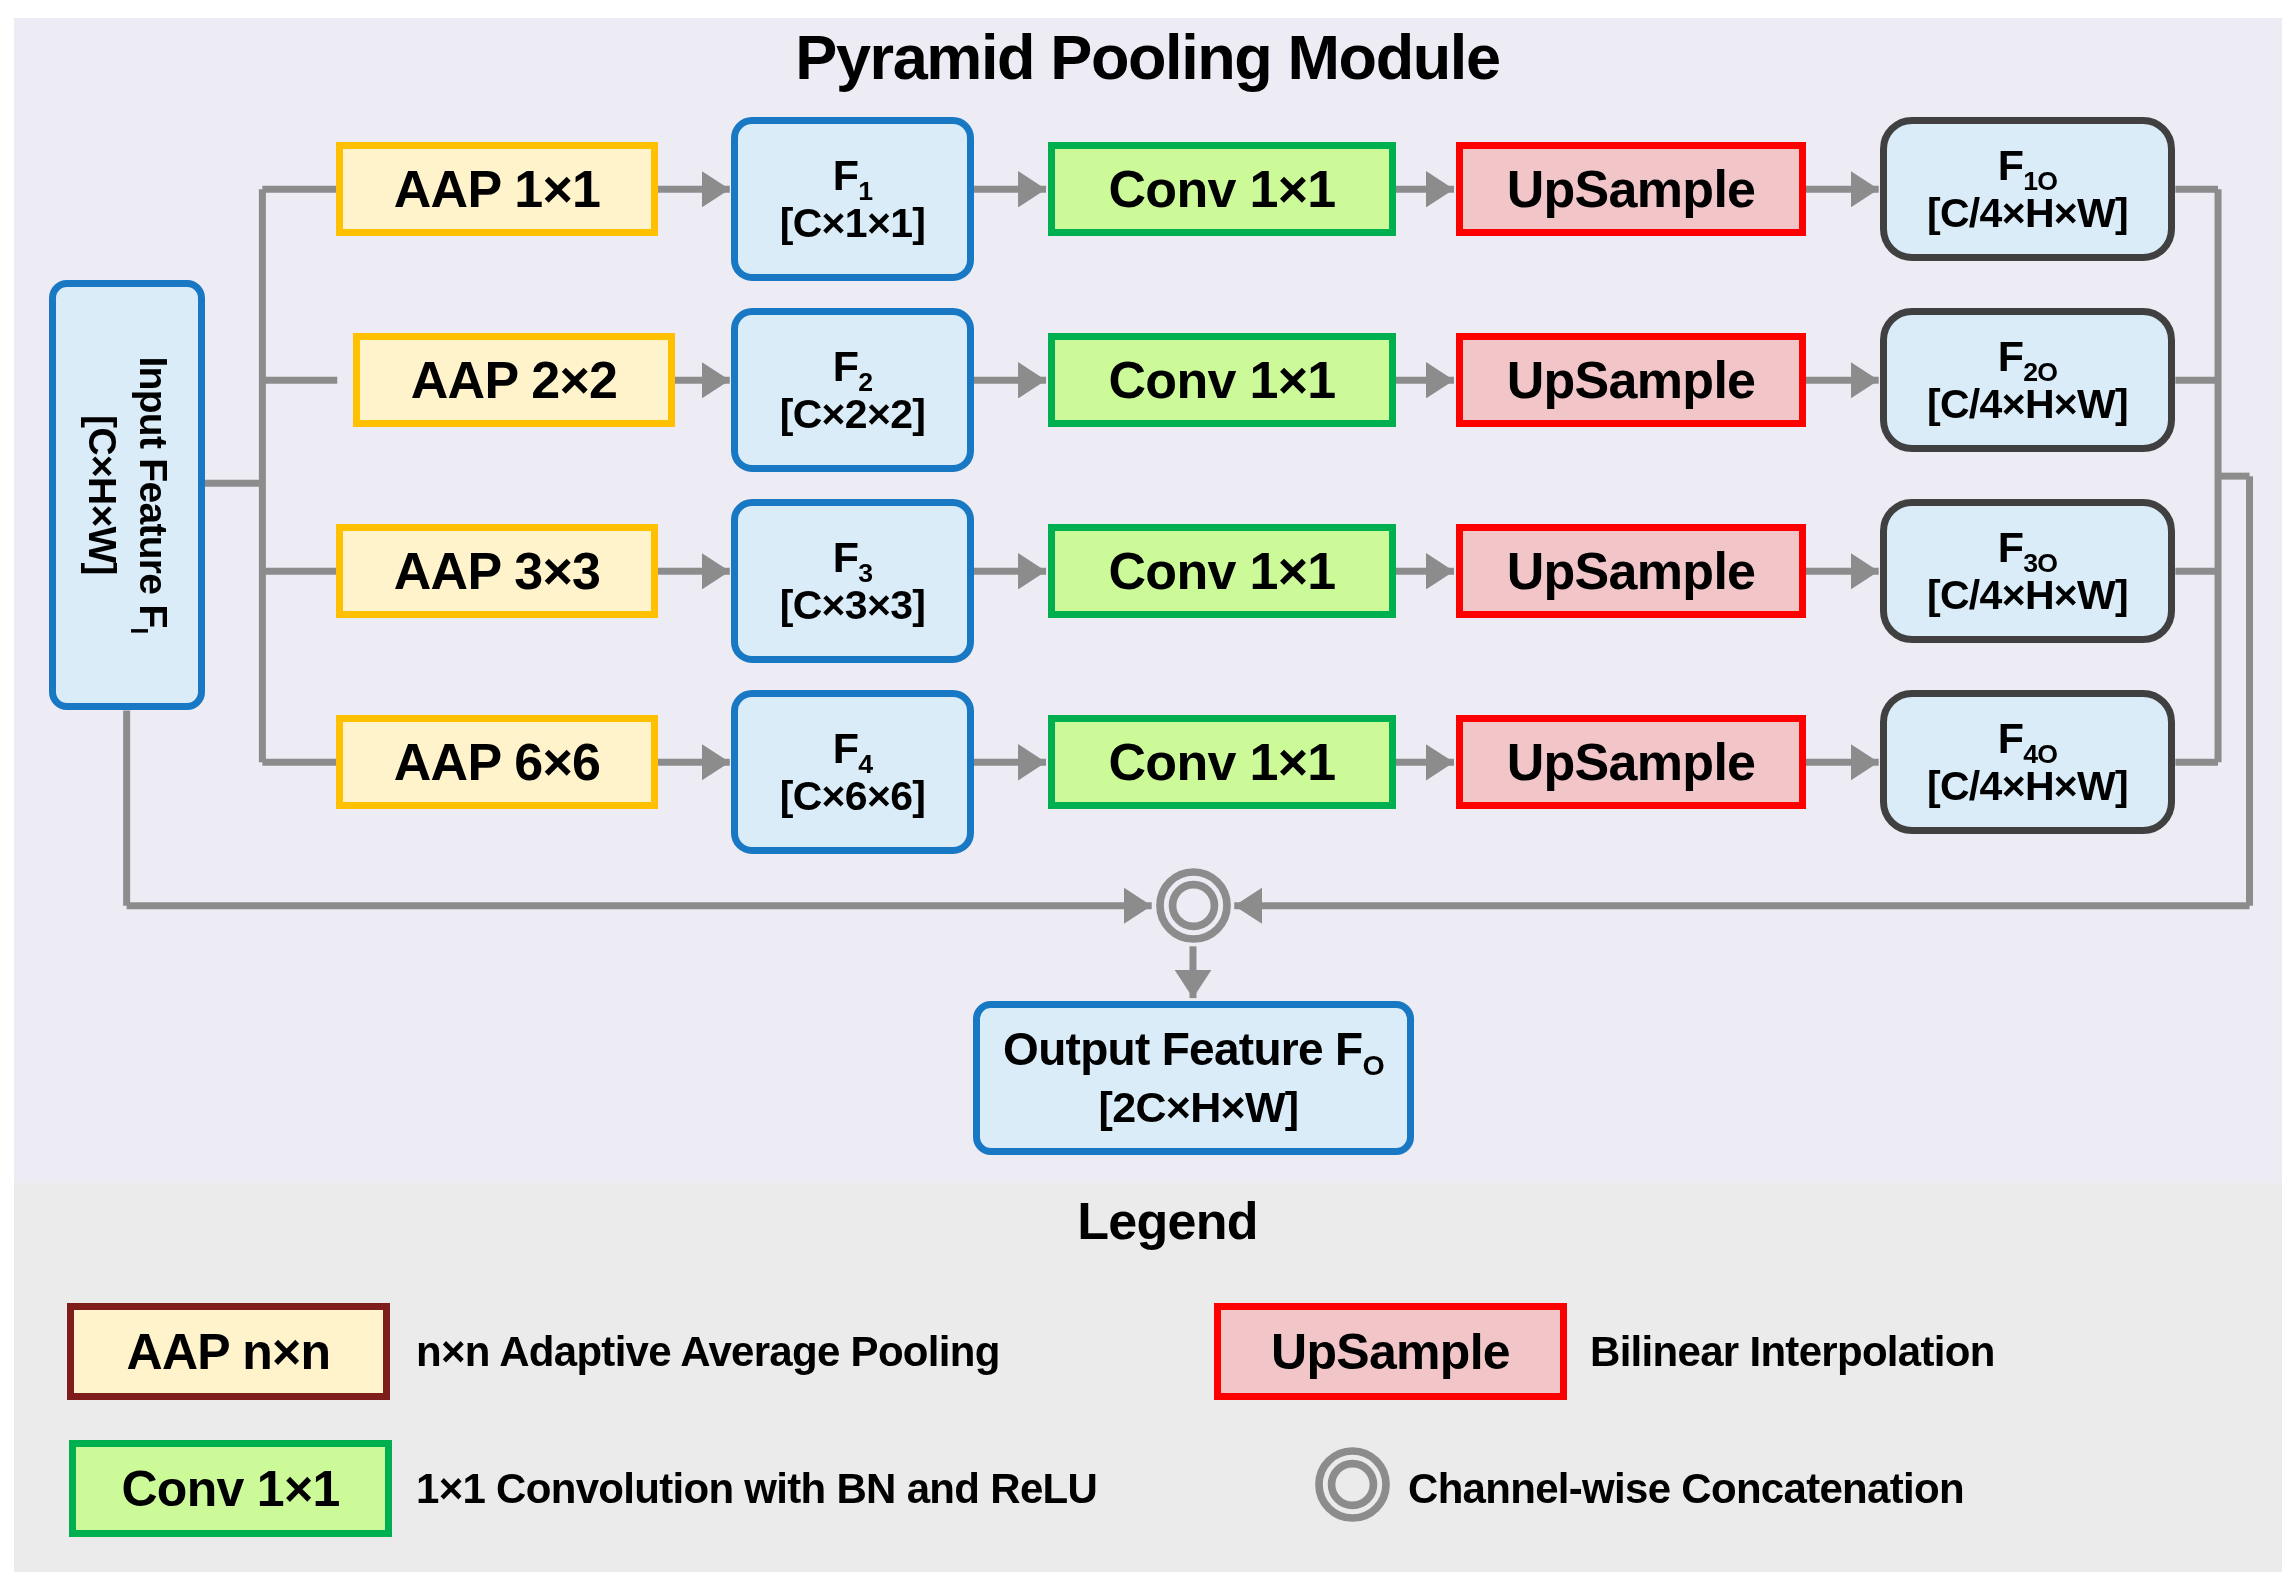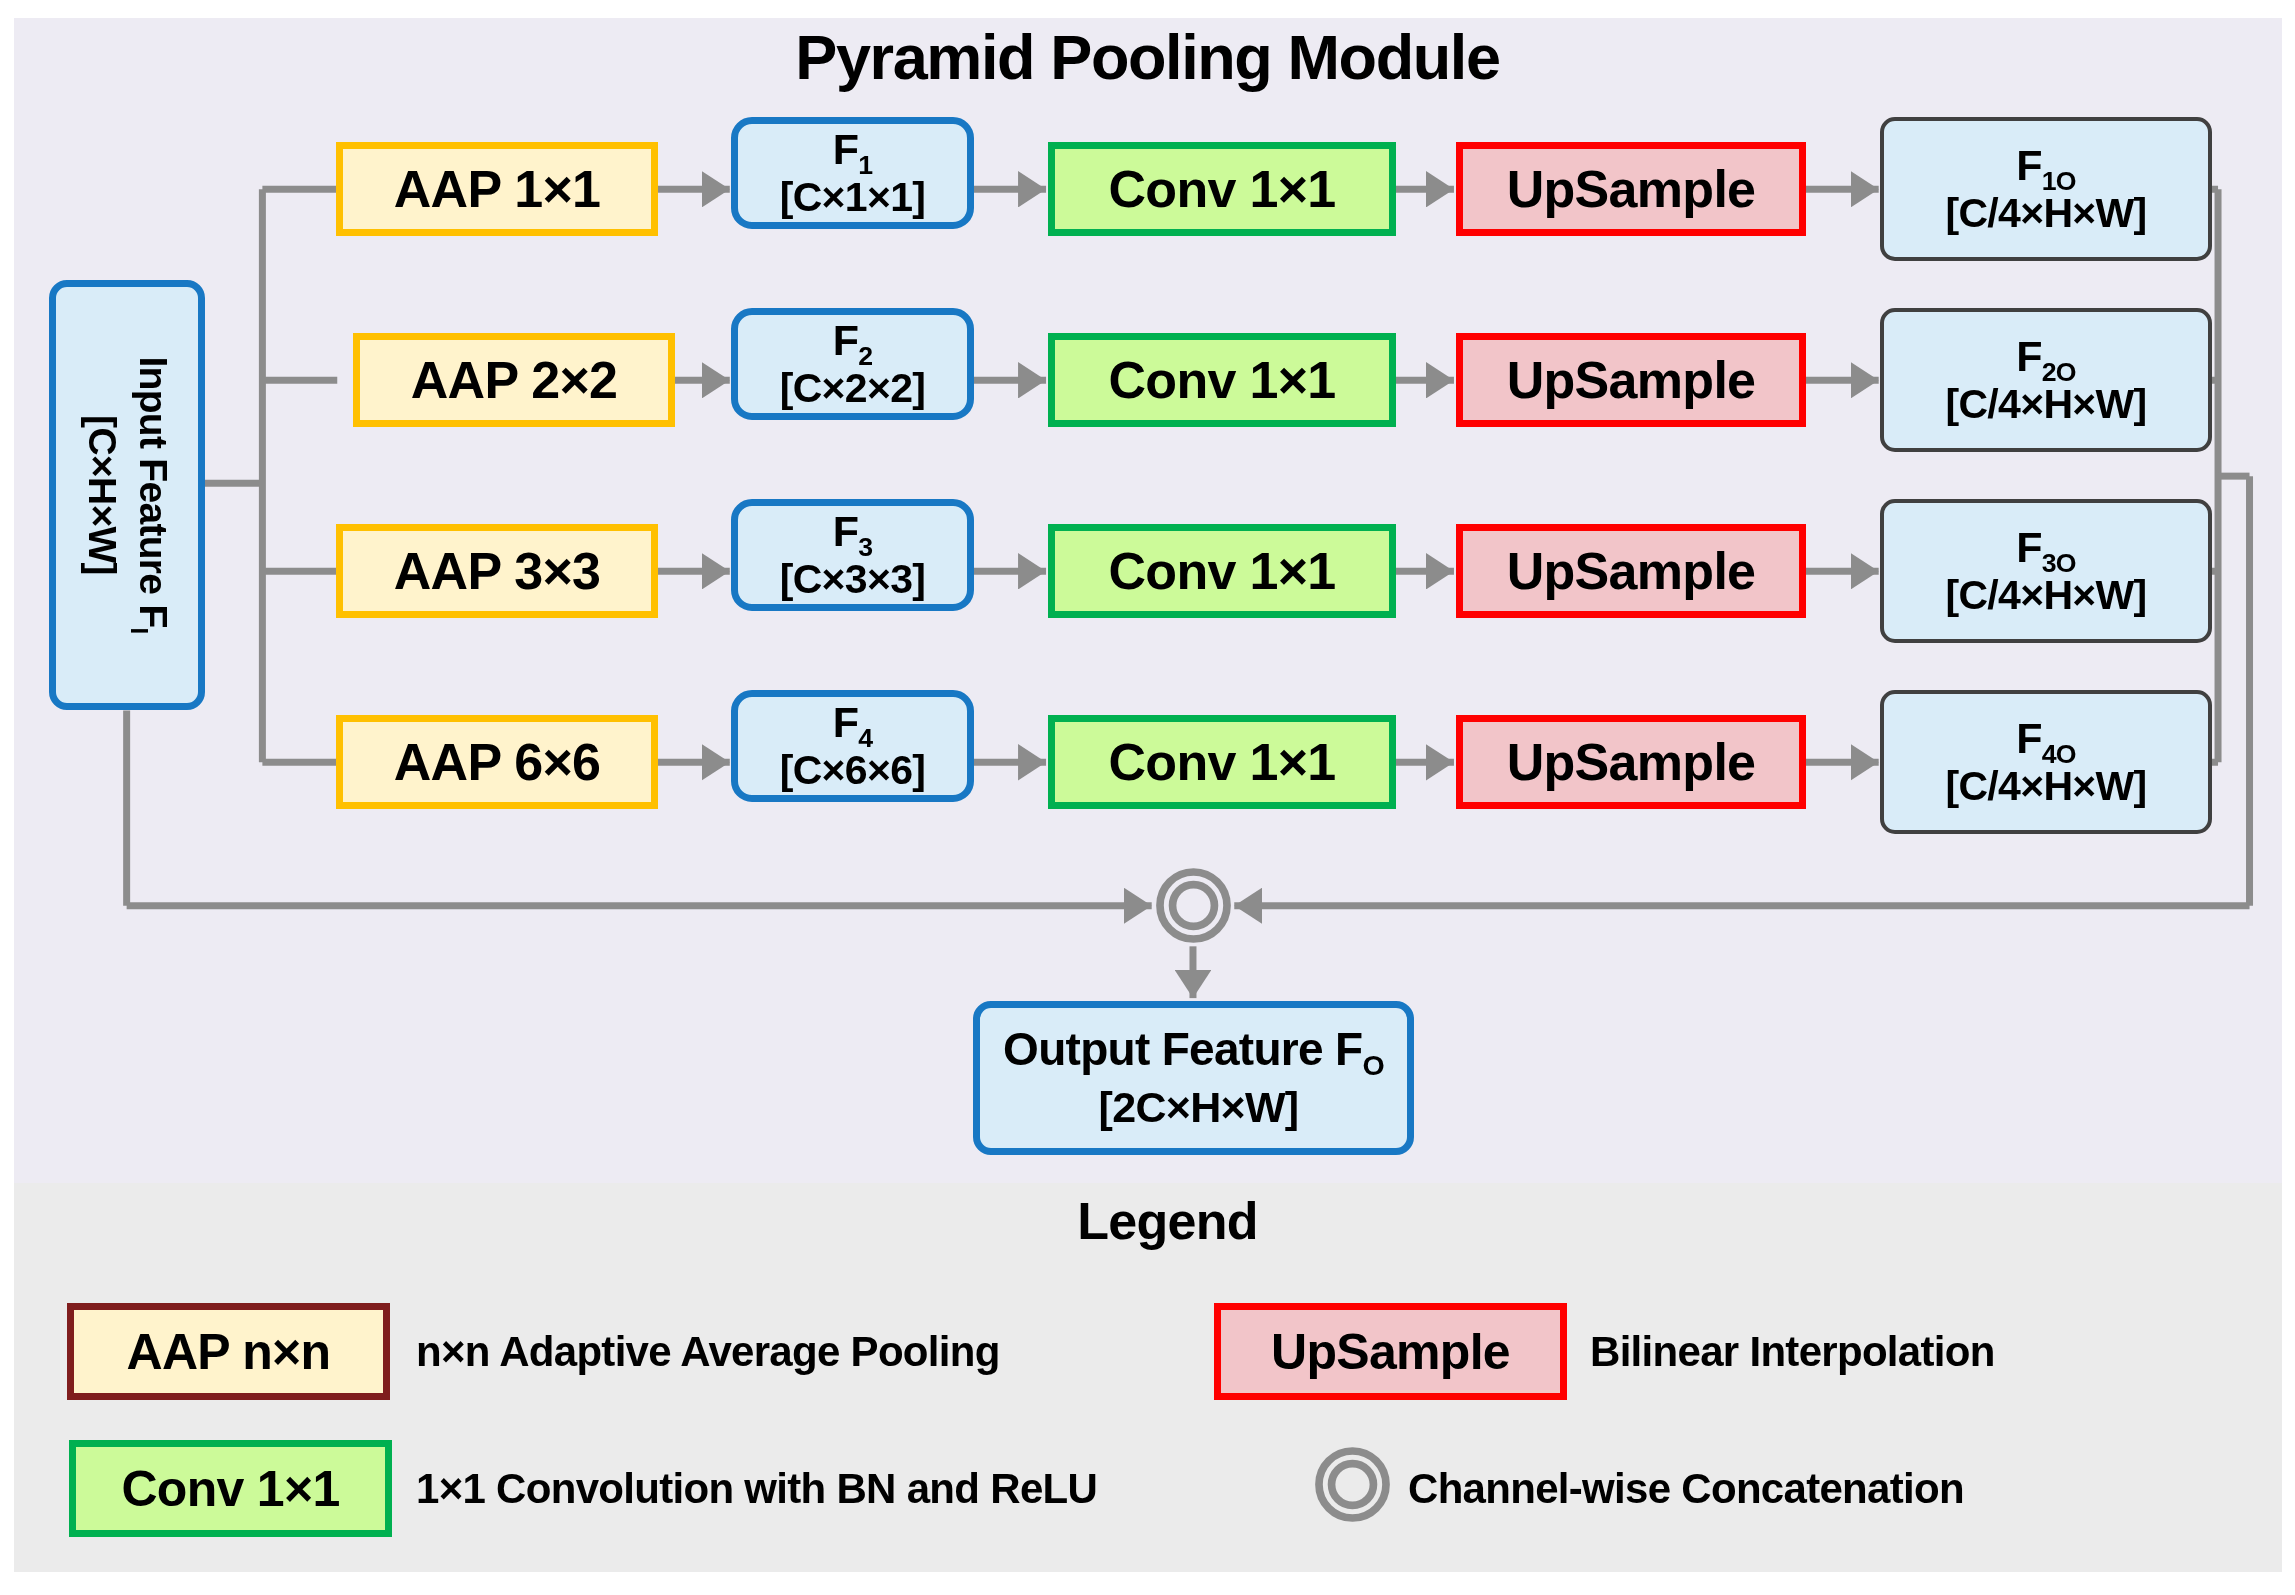--- a/index.html
+++ b/index.html
@@ -17,22 +17,22 @@
     font-size:63px;font-weight:bold;letter-spacing:-1.4px;}
   .legend-title{left:0;top:1191px;width:2295px;text-align:center;
     font-size:52px;font-weight:bold;letter-spacing:-0.7px;margin-left:20px;}
   
   .box{position:absolute;box-sizing:border-box;display:flex;flex-direction:column;
     align-items:center;justify-content:center;text-align:center;z-index:2;
     font-weight:bold;letter-spacing:-0.7px;}
   .box-aap{width:322px;height:94px;background:#FFF3CC;border:7px solid #FFC000;font-size:52px;}
   .box-conv{width:348px;height:94px;background:#CCFA99;border:7px solid #00B050;font-size:52px;}
   .box-ups{width:350px;height:94px;background:#F2C5C9;border:7px solid #FF0000;font-size:52px;}
-  .box-fmid{width:243px;height:112px;background:#D9ECF8;border:7px solid #1878C4;border-radius:21px;}
-  .box-fout{width:332px;height:144px;background:#D9ECF8;border:4px solid #404040;border-radius:15px;}
+  .box-fmid{width:243px;height:164px;background:#D9ECF8;border:7px solid #1878C4;border-radius:21px;}
+  .box-fout{width:295px;height:144px;background:#D9ECF8;border:7px solid #404040;border-radius:32px;}
   .f-line1{font-size:43px;font-weight:bold;line-height:1.15;}
   .f-line1 sub{font-size:0.62em;line-height:0;}
   .f-line2{font-size:41px;font-weight:bold;line-height:1.15;letter-spacing:-0.7px;}
   
   .box-input{left:49px;top:280px;width:156px;height:430px;background:#D9ECF8;
     border:7px solid #1878C4;border-radius:18px;}
   .input-text{position:absolute;left:50%;top:50%;width:420px;
     transform:translate(-50%,-50%) rotate(90deg);text-align:center;
     font-size:39px;font-weight:bold;line-height:1.3;letter-spacing:-0.7px;}
   .input-text sub,.out-line1 sub{font-size:0.62em;line-height:0;}

